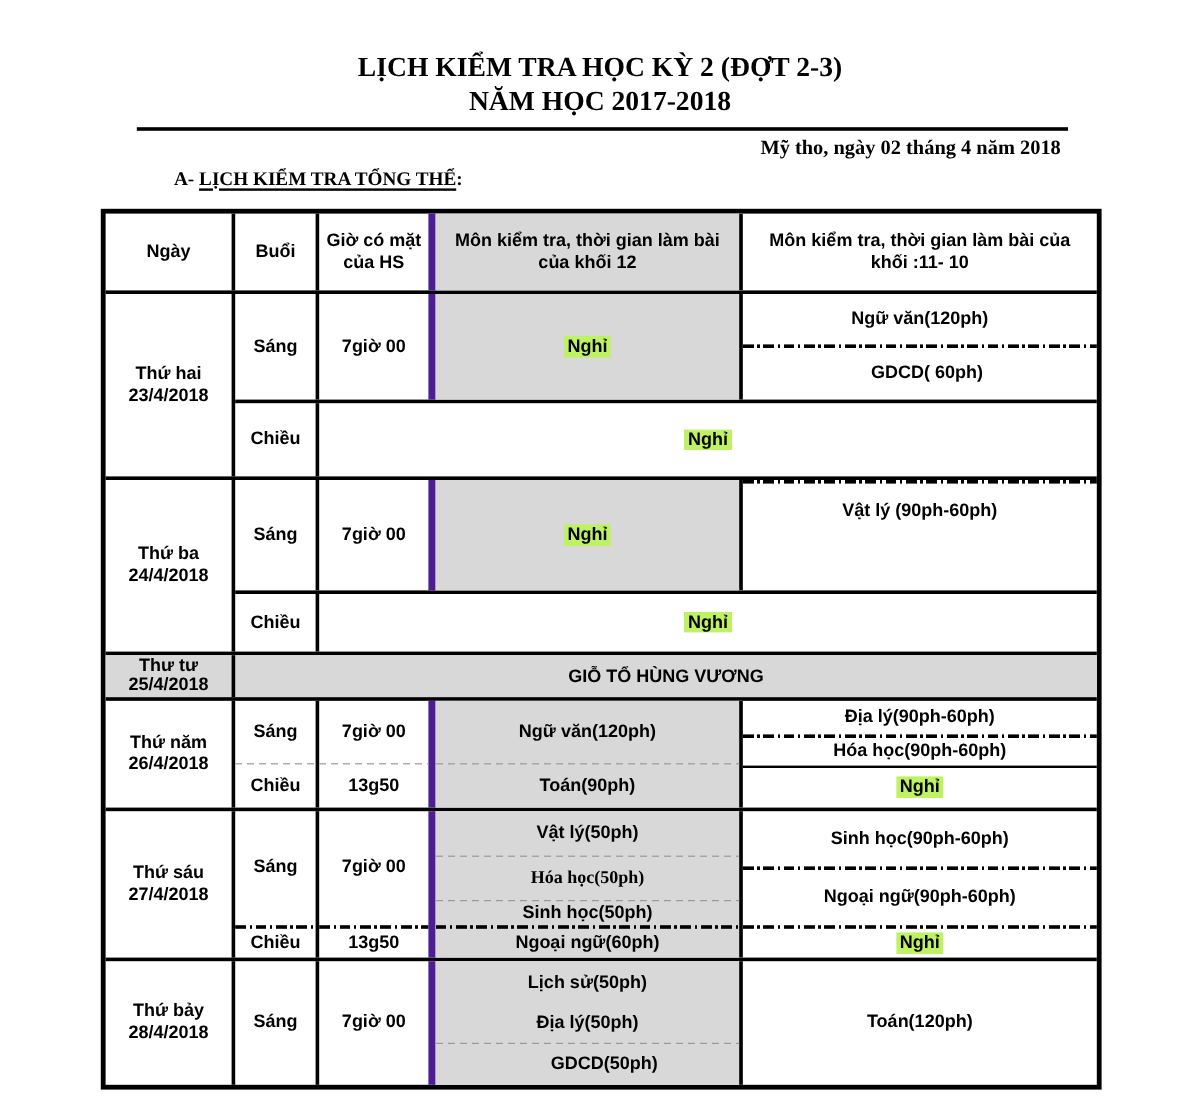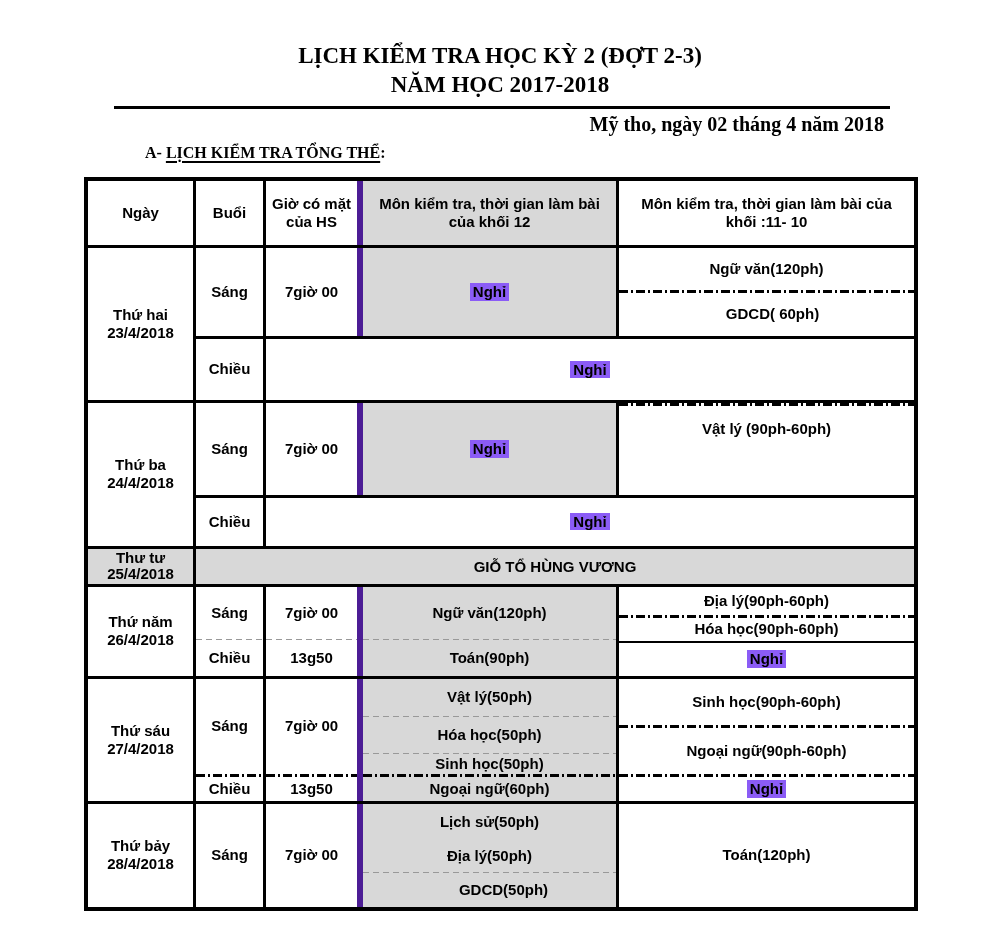--- a/index.html
+++ b/index.html
@@ -1,38 +1,38 @@
 <!DOCTYPE html>
 <html><head>
 <meta charset="utf-8">
 <style>
   * { margin:0; padding:0; box-sizing:border-box; }
   html,body { width:1000px; height:931px; background:#ffffff; overflow:hidden; }
   body { font-family:"Liberation Sans", sans-serif; color:#000; }
   .title { text-align:center; font-family:"Liberation Serif", serif; font-weight:700; font-size:23px; line-height:1.25; }
   .title1 { margin-top:42px; }
   .rule { margin:6px 0 0 114px; width:776px; height:3px; background:#000; }
-  .dateline { margin:4px 116px 0 0; text-align:right; font-family:"Liberation Serif", serif; font-weight:700; font-size:20px; }
+  .dateline { margin:4px 116px 0 0; text-align:right; font-family:"Liberation Serif", serif; font-weight:700; font-size:17px; }
   .section { margin:8px 0 0 145px; font-family:"Liberation Serif", serif; font-weight:700; font-size:16px; }
   .section .u { text-decoration:underline; text-decoration-thickness:2px; text-underline-offset:3px; }
 
   .tbl { margin:15px 0 0 84px; width:834px; border:4px solid #000; font-weight:700; font-size:15px; }
   .block { display:flex; border-bottom:3px solid #000; }
   .block:last-child { border-bottom:none; }
   .c1 { width:108px; border-right:3px solid #000; flex-shrink:0; }
   .c2 { width:70px;  border-right:3px solid #000; flex-shrink:0; }
   .c3 { width:97px;  border-right:6px solid #4c1d95; flex-shrink:0; }
   .c4 { width:256px; border-right:3px solid #000; flex-shrink:0; }
   .c5 { flex:1; }
   .cell { display:flex; flex-direction:column; align-items:center; justify-content:center; text-align:center; line-height:1.2; padding:1px 5px; }
   .col { display:flex; flex-direction:column; }
   .rest { flex:1; display:flex; flex-direction:column; }
   .row { display:flex; }
   .gray { background:#d8d8d8; }
-  .hl { background:#8b5cf6; padding:0 3px; }
+  .hl { background:#bef264; padding:0 3px; }
   .span-cell { flex:1; display:flex; align-items:center; justify-content:center; }
   .sep-dd { height:3px; flex-shrink:0;
             background:repeating-linear-gradient(90deg,#000 0 9px,transparent 9px 12px,#000 12px 14px,transparent 14px 17px); }
   .sep-dash { height:1px; flex-shrink:0;
             background:repeating-linear-gradient(90deg,#999 0 6px,transparent 6px 10px); }
   .sep-solid { height:2px; flex-shrink:0; background:#000; }
   .hdr { height:67px; }
   .hdr .cell { font-size:15px; }
 </style>
 </head>
@@ -159,21 +159,21 @@
         <div class="cell" style="height:24px;">Chiều</div>
       </div>
       <div class="c3 col">
         <div class="cell" style="height:98px;">7giờ 00</div>
         <div class="sep-dd"></div>
         <div class="cell" style="height:24px;">13g50</div>
       </div>
       <div class="c4 col gray">
         <div class="cell" style="height:37px;">Vật lý(50ph)</div>
         <div class="sep-dash"></div>
-        <div class="cell" style="height:36px;">Hóa học(50ph)</div>
+        <div class="cell" style="height:36px;font-family:Liberation Serif, serif;">Hóa học(50ph)</div>
         <div class="sep-dash"></div>
         <div class="cell" style="height:20px;">Sinh học(50ph)</div>
         <div class="sep-dd"></div>
         <div class="cell" style="height:24px;">Ngoại ngữ(60ph)</div>
       </div>
       <div class="c5 col">
         <div class="cell" style="height:48px;">Sinh học(90ph-60ph)</div>
         <div class="sep-dd"></div>
         <div class="cell" style="height:47px;">Ngoại ngữ(90ph-60ph)</div>
         <div class="sep-dd"></div>

